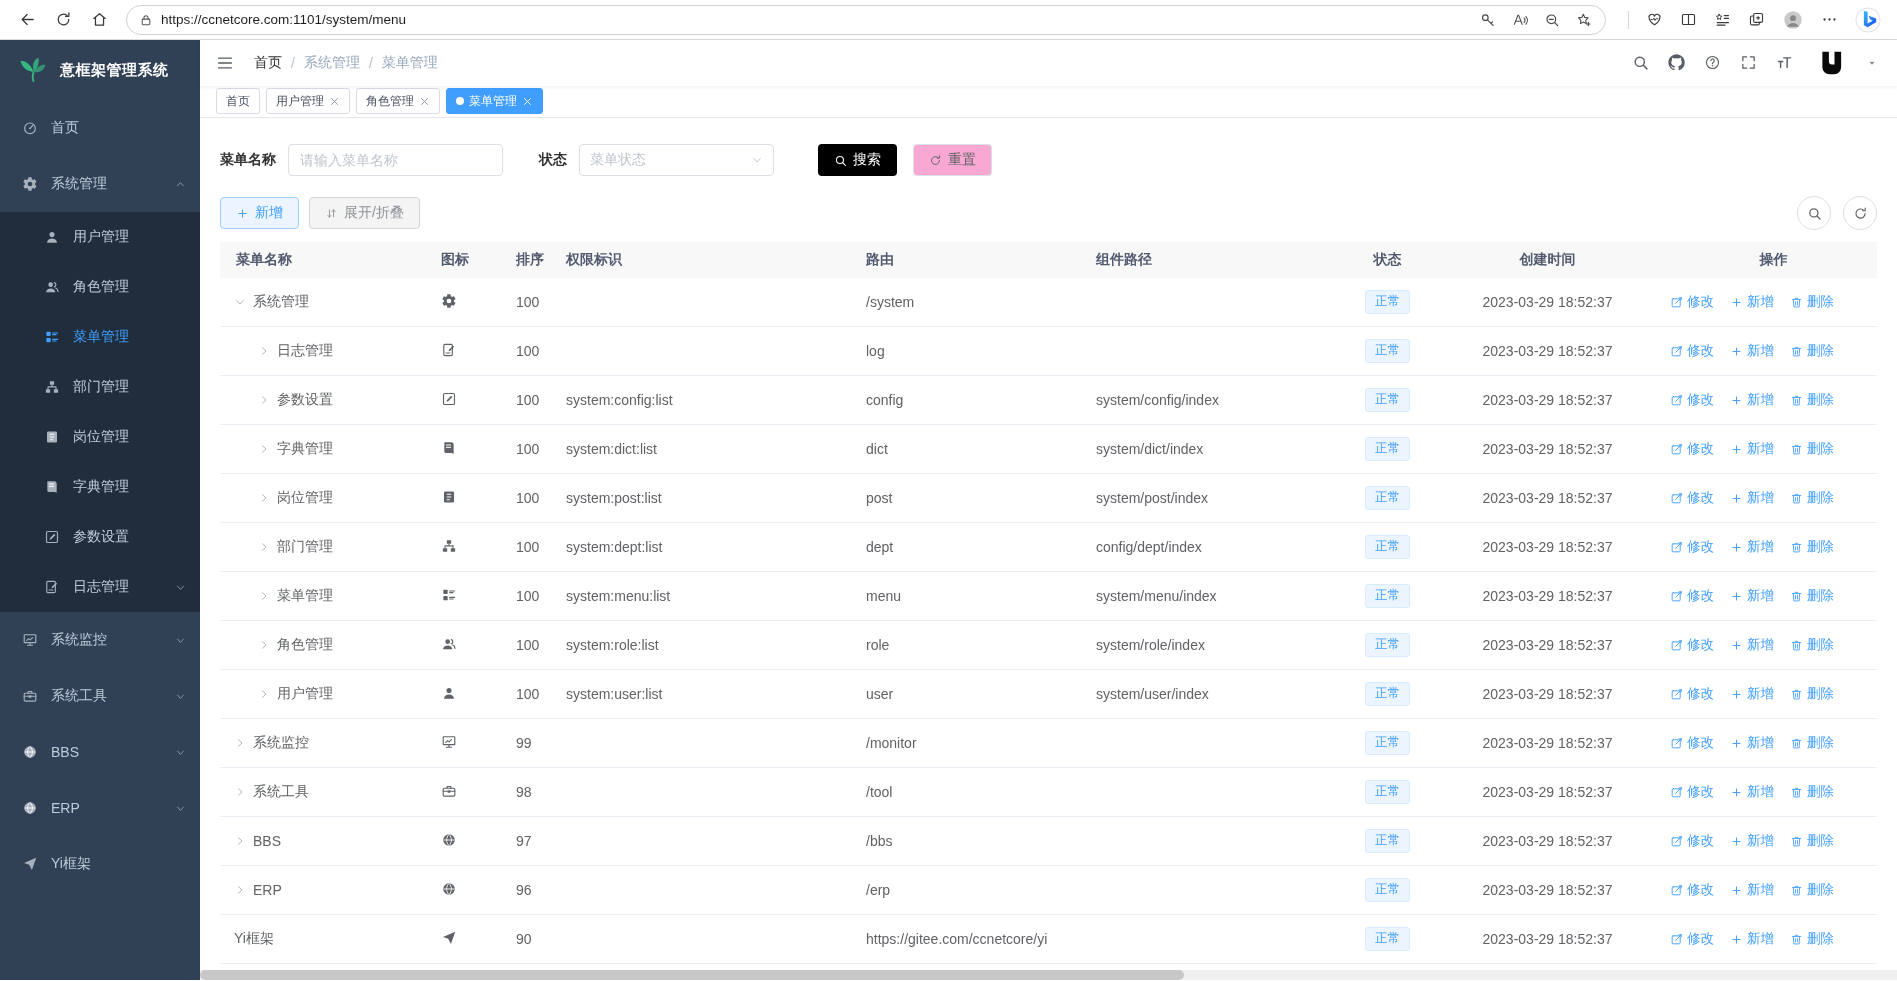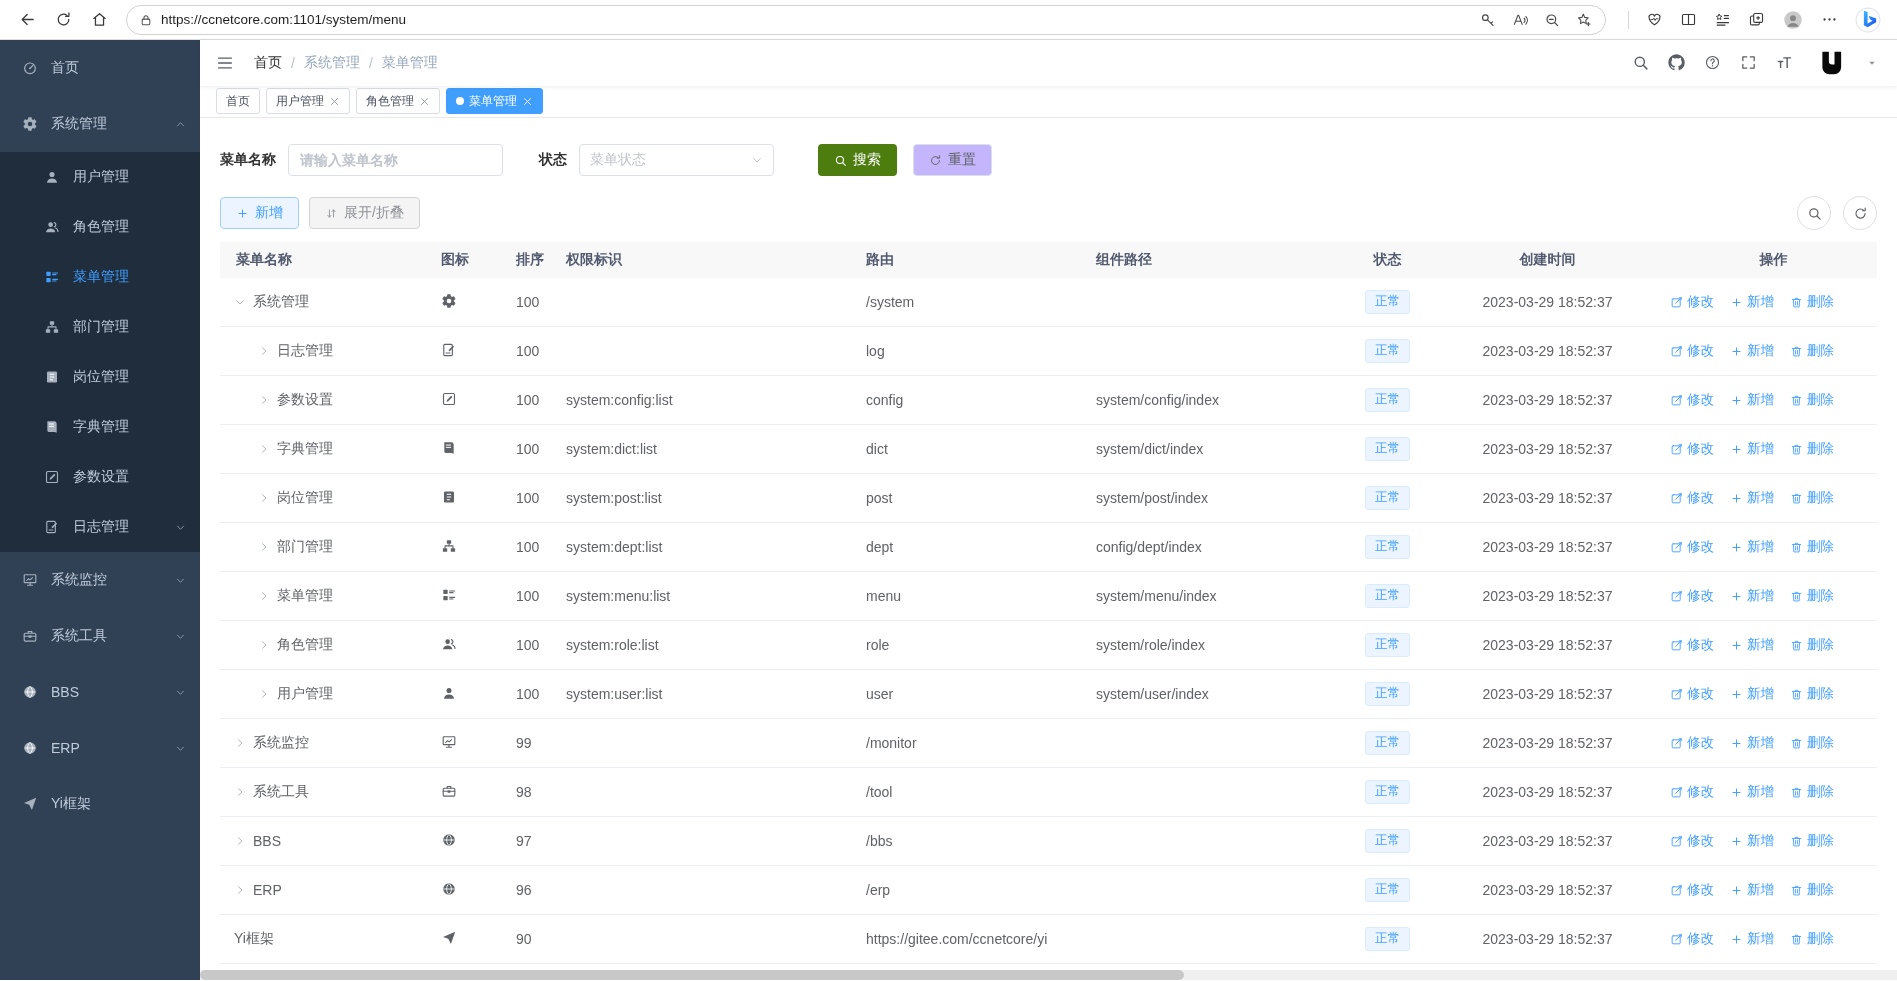--- a/index.html
+++ b/index.html
@@ -71,31 +71,31 @@
   .tab.active { background:#409eff; border-color:#409eff; color:#fff; }
   .tab.active .dot { display:block; }
   .tab .close { width:11px; height:11px; color:#8c94a3; }
   .tab.active .close { color:#fff; }
 
   
   .content { flex:1; padding:26px 20px 16px; min-width:0; }
   .filters { display:flex; align-items:center; margin-bottom:20px; }
   .f-label { font-size:14px; font-weight:700; color:#333; margin-right:12px; }
   .f-input { width:215px; height:32px; border:1px solid #dcdfe6; border-radius:4px; padding:0 11px;
-    font-size:14px; color:#7f1d1d; outline:none;font-weight:bold; }
+    font-size:14px; color:#7f1d1d; outline:none; }
   .f-input::placeholder { color:#bfc4cc; }
   .f-gap { width:36px; }
   .f-select { width:195px; height:32px; border:1px solid #dcdfe6; border-radius:4px; display:flex;
     align-items:center; justify-content:space-between; padding:0 10px; margin-right:44px; cursor:pointer; }
   .f-select .ph { font-size:14px; color:#bfc4cc; }
   .f-select .ic { width:12px; height:12px; color:#c0c4cc; }
   .btn { height:32px; border-radius:4px; display:inline-flex; align-items:center; gap:6px;
-    font-size:14px; padding:0 15px; border:1px solid transparent; cursor:pointer; background:#c4b5fd; }
+    font-size:14px; padding:0 15px; border:1px solid transparent; cursor:pointer; background:#f9a8d4; }
   .btn .ic { width:13px; height:13px; }
-  .btn-primary { background:#4d7c0f; color:#fff;align-items:center; }
+  .btn-primary { background:#000000; color:#fff;align-items:center; }
   .btn-plain { border-color:#dcdfe6; color:#606266; margin-left:16px; }
   .btn-add { background:#ecf5ff; border-color:#a0cfff; color:#409eff; }
   .btn-expand { background:#f4f4f5; border-color:#d3d4d6; color:#909399; margin-left:10px; }
   .toolbar { display:flex; align-items:center; margin-bottom:12px; }
   .tool-right { margin-left:auto; display:flex; gap:12px; }
   .circle-btn { width:34px; height:34px; border-radius:50%; border:1px solid #dcdfe6; background:#fff;
     display:flex; align-items:center; justify-content:center; color:#606266; cursor:pointer; }
   .circle-btn .ic { width:15px; height:15px; }
 
   
@@ -255,20 +255,33 @@
             <path d="M8.2 3.5l3.4 1.2v10.6l4.6-2.7-2.2-1-1.4-3.5 6.9 2.4v3.6l-7.9 4.7-3.4-1.9z" fill="url(#bgrad)"></path>
           </svg>
         </span>
       </button>
     </div>
 </div>
 
 <div class="app">
 
   <div class="sidebar">
+    <div class="logo-row">
+      <span class="ic logo-ic">
+          <svg viewBox="0 0 24 24" xmlns="http://www.w3.org/2000/svg">
+            <g fill="#35b880">
+              <path d="M12.5 13.5C9 5.5 4.5 4.5 2 5c1.5 5 5 8 10.5 8.5z"></path>
+              <path d="M12.5 13.5C11 7 13 3.5 16.5 2.2c.6 4.8-1.2 8.8-4 11.3z" opacity=".85"></path>
+              <path d="M12.5 13.5c4-5.5 7.8-6 9.5-5.5-1.5 4.5-5 6.6-9.5 5.5z" opacity=".7"></path>
+              <path d="M12.5 13.5c-1 2.5-1 5.5 0 8" stroke="#35b880" stroke-width="1.4" fill="none"></path>
+            </g>
+          </svg>
+        </span>
+      <span class="logo-title">意框架管理系统</span>
+    </div>
     <div id="side-menu">
         <div class="side-item">
           <span class="ic mico">
             <svg viewBox="0 0 24 24" xmlns="http://www.w3.org/2000/svg">
               <circle cx="12" cy="12.5" r="8" stroke="currentColor" fill="none" stroke-linecap="round" stroke-linejoin="round" stroke-width="1.8"></circle>
               <path d="M12 12.5l4.2-4.2" stroke="currentColor" fill="none" stroke-linecap="round" stroke-linejoin="round" stroke-width="1.8"></path>
               <circle cx="12" cy="12.5" r="1.3" fill="currentColor"></circle>
             </svg>
           </span>
           <span>首页</span>

